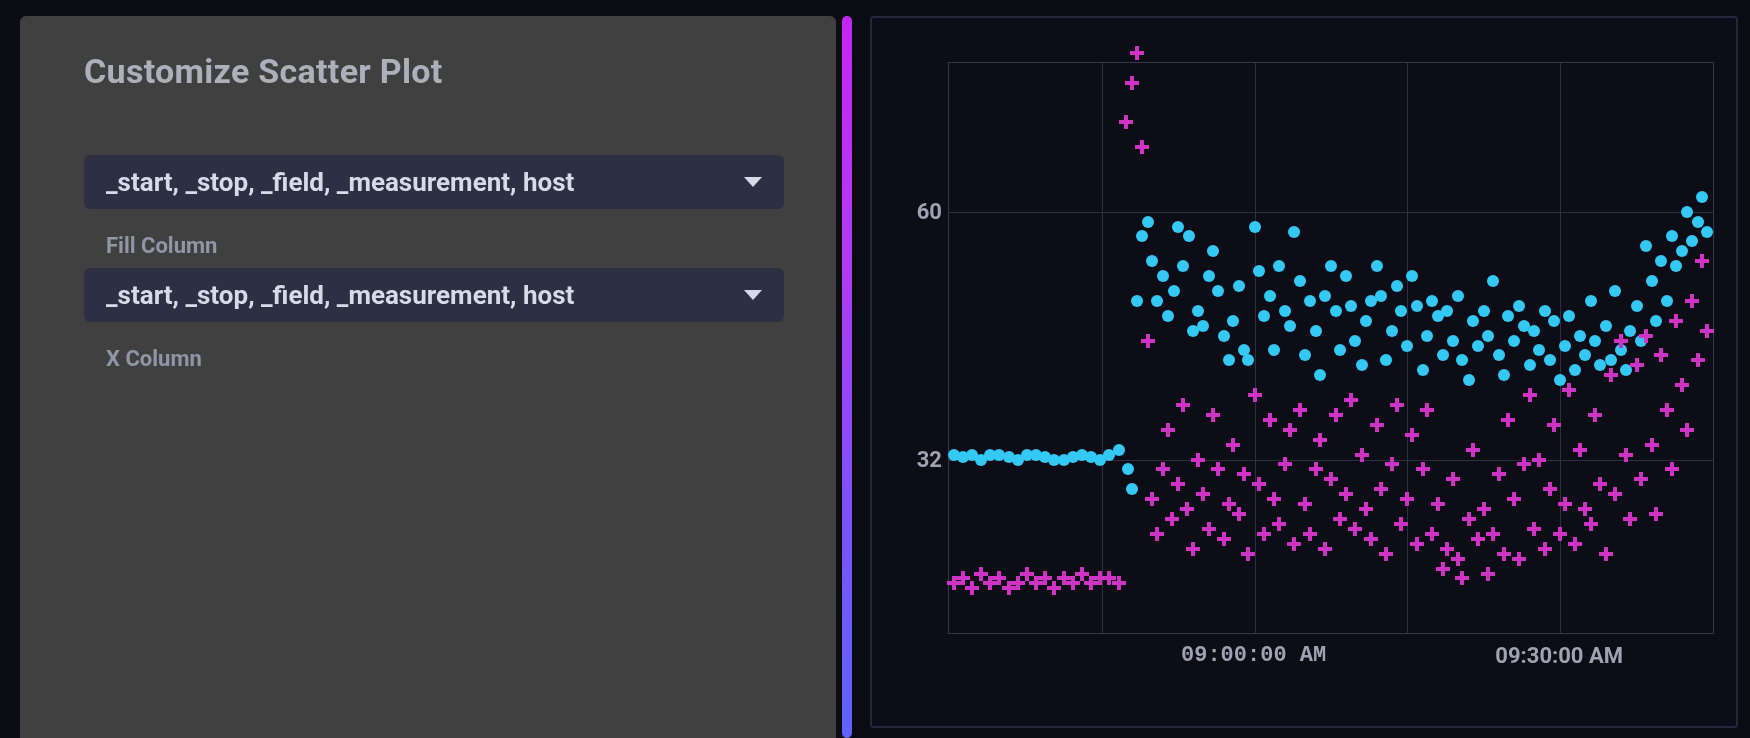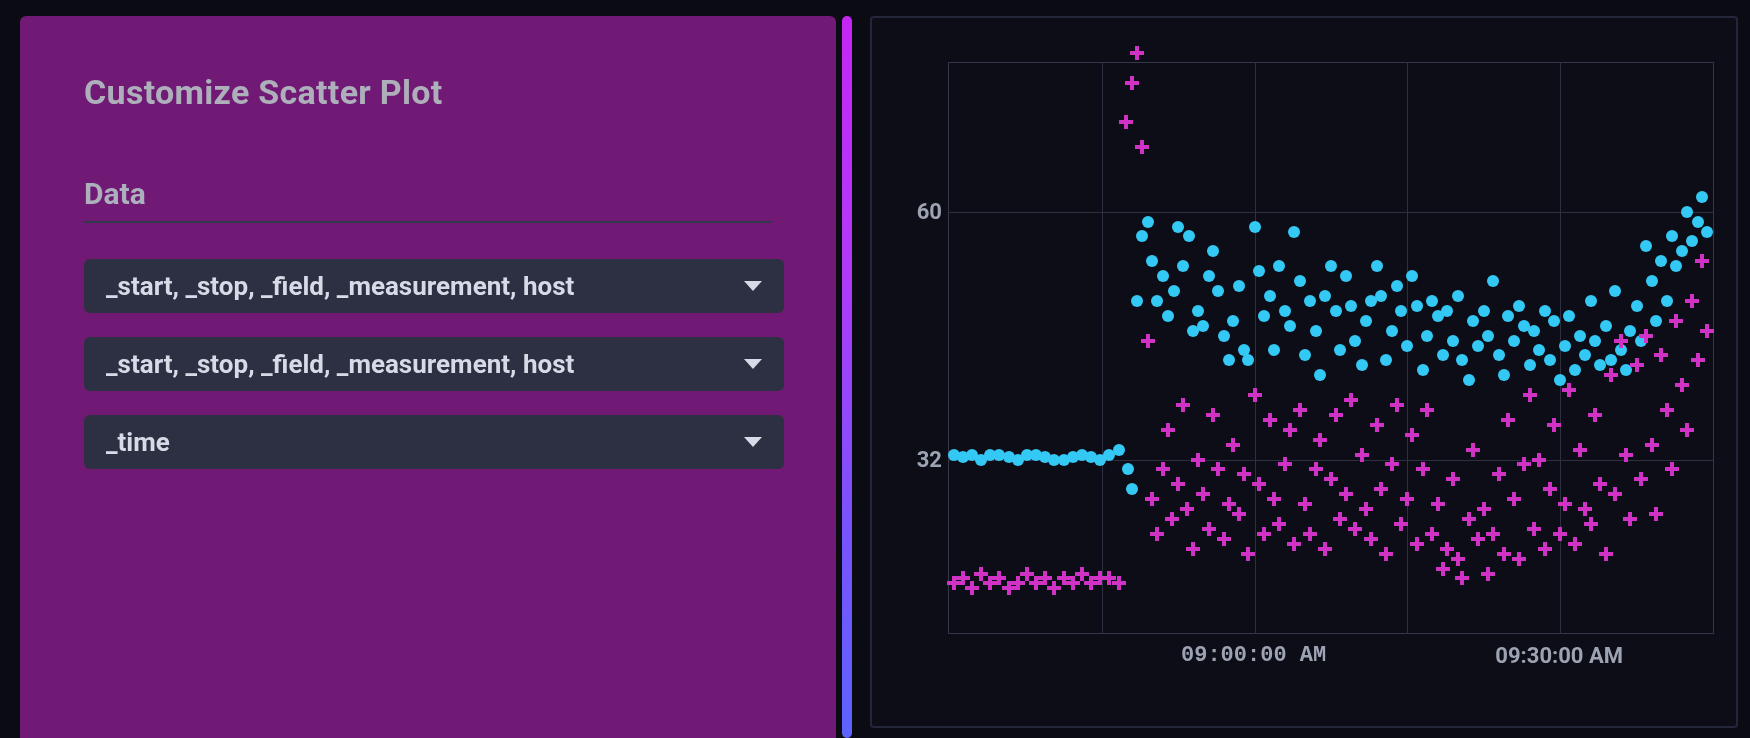--- a/index.html
+++ b/index.html
@@ -12,25 +12,25 @@
     overflow: hidden;
   }
   .layout {
     display: flex;
     width: 100%;
     height: 100%;
     gap: 0;
     padding: 16px 0 0 20px;
   }
   .panel-left {
-    background: #701a75;
+    background: #404040;
     width: 816px;
     height: 100%;
     border-radius: 6px 6px 0 0;
-    padding: 56px 64px 0 64px;
+    padding: 35px 64px 0 64px;
     position: relative;
     overflow: hidden;
   }
   .panel-title {
     font-size: 34px;
     font-weight: 700;
     color: #adb0bb;
     margin-bottom: 64px;
     letter-spacing: .3px;
   }
@@ -146,36 +146,33 @@
   .pt-plus::before { left: 5px; top: 0; width: 4px; height: 14px; }
   .pt-plus::after  { top: 5px; left: 0; height: 4px; width: 14px; }
 </style>
 </head>
 <body>
 
 <div class="layout">
 
   <div class="panel-left">
     <h1 class="panel-title">Customize Scatter Plot</h1>
-    <h2 class="section-title">Data</h2>
 
     <div class="dropdown">
       <span class="dropdown-value">_start, _stop, _field, _measurement, host</span>
       <span class="caret"></span>
     </div>
 
+    <div class="field-label">Fill Column</div>
     <div class="dropdown">
       <span class="dropdown-value">_start, _stop, _field, _measurement, host</span>
       <span class="caret"></span>
     </div>
 
-    <div class="dropdown">
-      <span class="dropdown-value">_time</span>
-      <span class="caret"></span>
-    </div>
+    <div class="field-label">X Column</div>
 
 
   </div>
 
   <div class="divider-bar"></div>
 
   <div class="panel-right">
     <div class="plot-area" id="plot-area">
         <div class="gridline-v" style="left: 152.8px;"></div>
         <div class="gridline-v" style="left: 305.6px;"></div>

